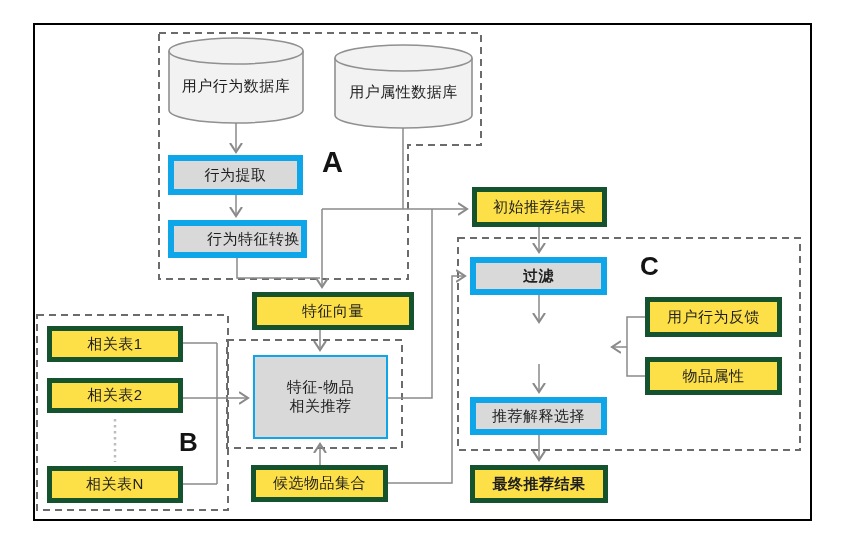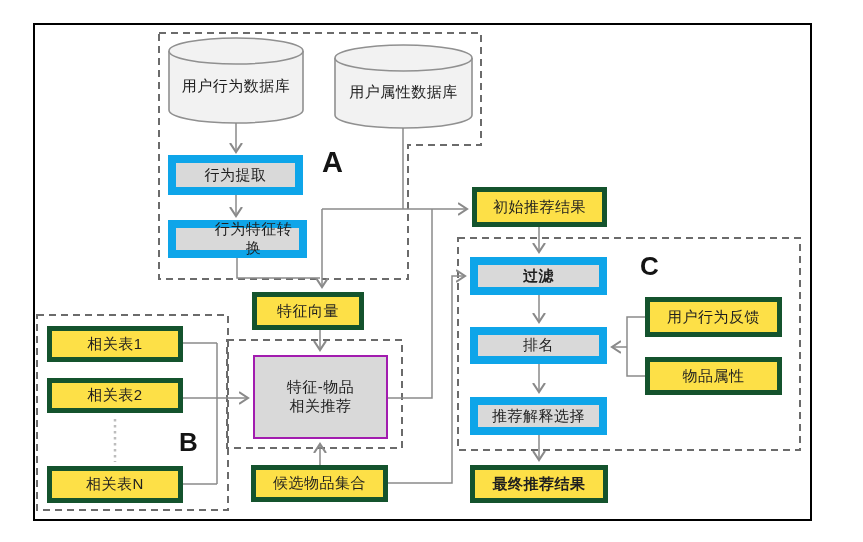--- a/index.html
+++ b/index.html
@@ -15,22 +15,22 @@
     border:2px solid #000;
   }
   .node{
     position:absolute;
     display:flex;align-items:center;justify-content:center;
     font-size:15px;color:#1f1f1f;text-align:center;
     line-height:1.25;letter-spacing:0.5px;
     box-sizing:border-box;
   }
   .light{background:#fde047;border:5px solid #14532d;}
-  .dark{background:#d9d9d9;border:8px solid #0ea5e9;}
-  .big{border:2px solid #a21caf;white-space:pre-line;}
+  .dark{background:#d9d9d9;border:6px solid #0ea5e9;}
+  .big{border:2px solid #0ea5e9;white-space:pre-line;}
   .cyl-label{
     position:absolute;display:flex;align-items:center;justify-content:center;
     font-size:15px;color:#1f1f1f;letter-spacing:0.5px;
   }
   .section-label{
     position:absolute;font-weight:bold;color:#141414;
   }
   #label-a{left:322px;top:146px;font-size:29px;}
   #label-b{left:179px;top:427px;font-size:26px;}
   #label-c{left:640px;top:251px;font-size:26px;}
@@ -91,33 +91,32 @@
     </g>
 
     <path d="M115,419 L115,462" stroke="#bdbdbd" stroke-width="2.5" stroke-dasharray="2.5,3.5" fill="none"></path>
   </svg>
 
   <div class="cyl-label" style="left:169px;top:72px;width:134px;height:28px;">用户行为数据库</div>
   <div class="cyl-label" style="left:335px;top:78px;width:137px;height:28px;">用户属性数据库</div>
 
   <div class="node dark" style="left:168px;top:155px;width:135px;height:40px;">行为提取</div>
   <div class="node dark" style="left:168px;top:220px;width:139px;height:38px;padding-left:32px;">行为特征转换</div>
-  <div class="node light" style="left:252px;top:292px;width:112px;height:38px;">特征向量</div>
+  <div class="node light" style="left:252px;top:292px;width:162px;height:38px;">特征向量</div>
   <div class="node dark big" style="left:253px;top:355px;width:135px;height:84px;">特征-物品
 相关推荐</div>
 
   <div class="node light" style="left:47px;top:326px;width:136px;height:36px;">相关表1</div>
   <div class="node light" style="left:47px;top:378px;width:136px;height:35px;">相关表2</div>
   <div class="node light" style="left:47px;top:466px;width:136px;height:37px;">相关表N</div>
 
   <div class="node light" style="left:251px;top:465px;width:137px;height:37px;">候选物品集合</div>
 
   <div class="node light" style="left:472px;top:187px;width:135px;height:40px;">初始推荐结果</div>
   <div class="node dark" style="left:470px;top:257px;width:137px;height:38px;font-weight:bold;">过滤</div>
-  <div class="node dark" style="left:470px;top:327px;width:137px;height:37px;">排名</div>
   <div class="node dark" style="left:470px;top:397px;width:137px;height:38px;">推荐解释选择</div>
   <div class="node light" style="left:470px;top:465px;width:138px;height:38px;font-weight:bold;">最终推荐结果</div>
 
   <div class="node light" style="left:645px;top:297px;width:137px;height:40px;">用户行为反馈</div>
   <div class="node light" style="left:645px;top:357px;width:137px;height:38px;">物品属性</div>
 
   <div id="label-a" class="section-label">A</div>
   <div id="label-b" class="section-label">B</div>
   <div id="label-c" class="section-label">C</div>
 </div>

